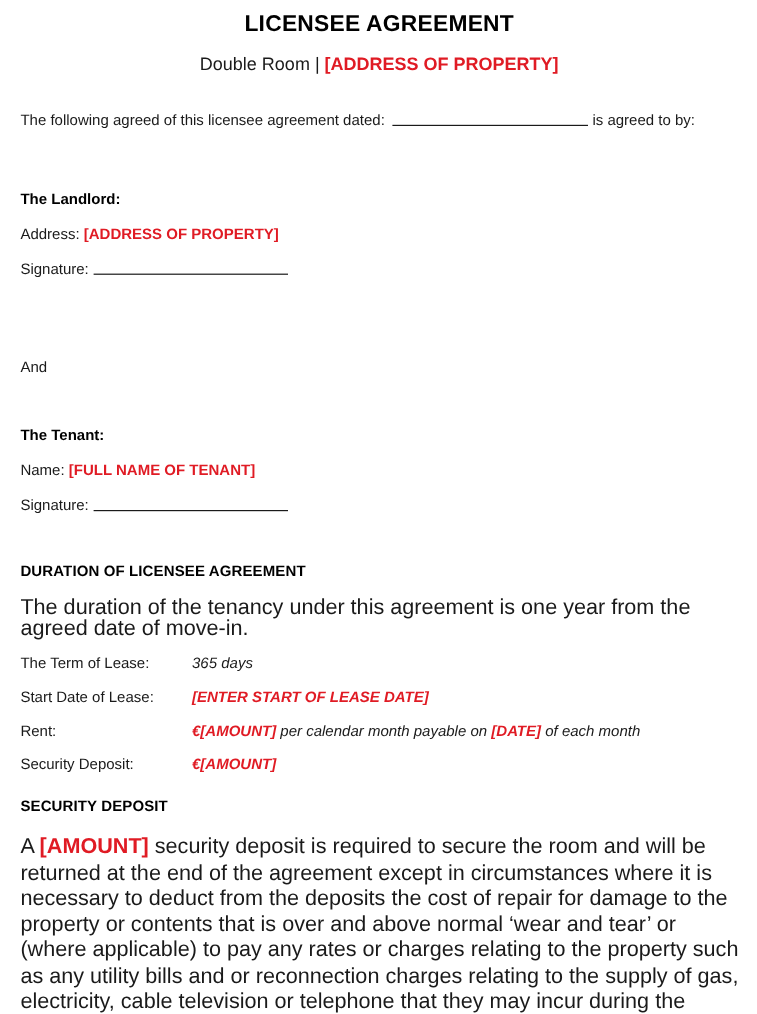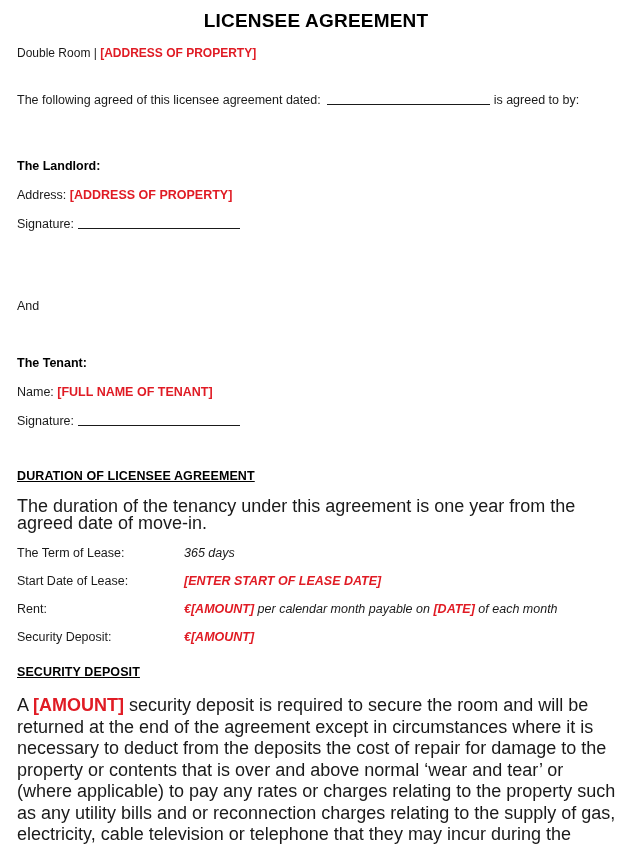--- a/index.html
+++ b/index.html
@@ -27,22 +27,22 @@
   .doc-title {
     text-align: center;
     font-size: 19px;
     font-weight: bold;
     letter-spacing: 0.2px;
     color: #000000;
     margin: 9px 0 0 0;
     line-height: 24px;
   }
   .doc-subtitle {
-    text-align: left;
-    font-size: 12px;
+    text-align: center;
+    font-size: 15px;
     margin: 12px 0 0 0;
     line-height: 17px;
     color: #1a1a1a;
   }
   .intro {
     font-size: 12.5px;
     line-height: 17px;
     margin: 30px 0 0 0;
     white-space: nowrap;
   }
@@ -79,33 +79,31 @@
     line-height: 17px;
     margin: 0;
   }
   .section-heading {
     font-size: 12.5px;
     font-weight: bold;
     line-height: 17px;
     margin: 0;
     letter-spacing: 0.1px;
     color: #000000;
-    text-decoration: underline;
   }
   .body-text {
     font-size: 18px;
     line-height: 17px;
     margin: 0;
   }
   .detail-row {
     font-size: 12.5px;
     line-height: 17px;
     margin: 0;
     display: flex;
-    gap: 24px;
   }
   .detail-label { width: 143px; flex: 0 0 143px; }
   .detail-value { flex: 1 1 auto; font-style: italic; }
   .para {
     font-size: 18px;
     line-height: 21.5px;
     margin: 0;
     text-align: left;
     width: 599px;
   }

